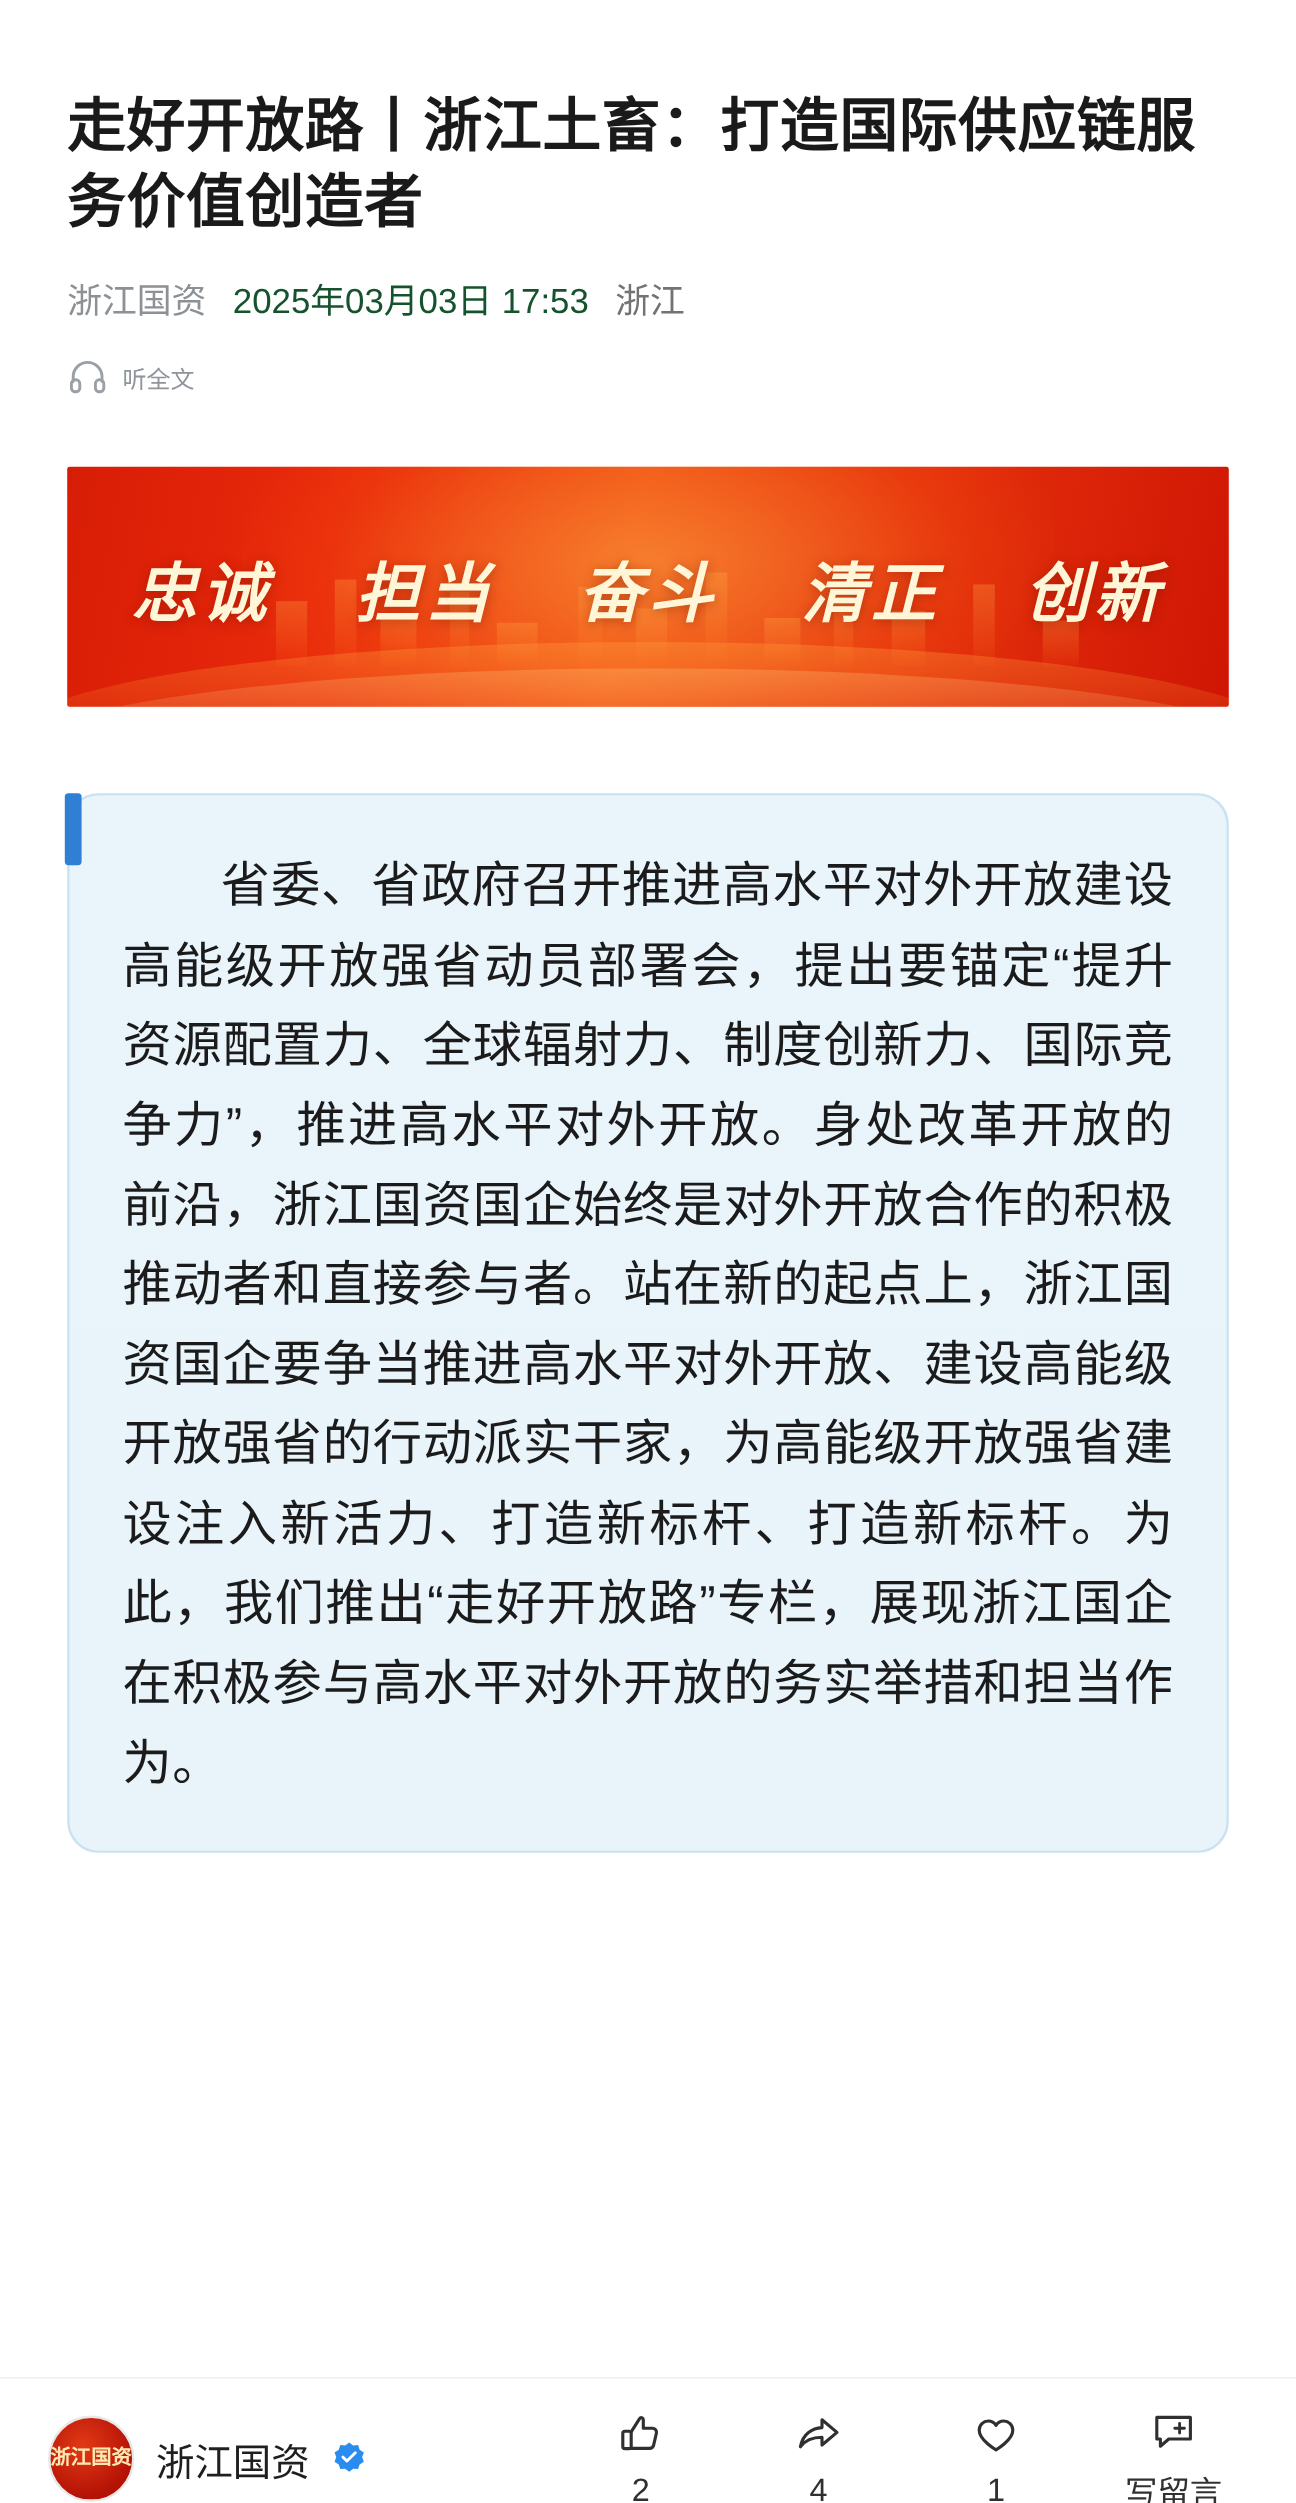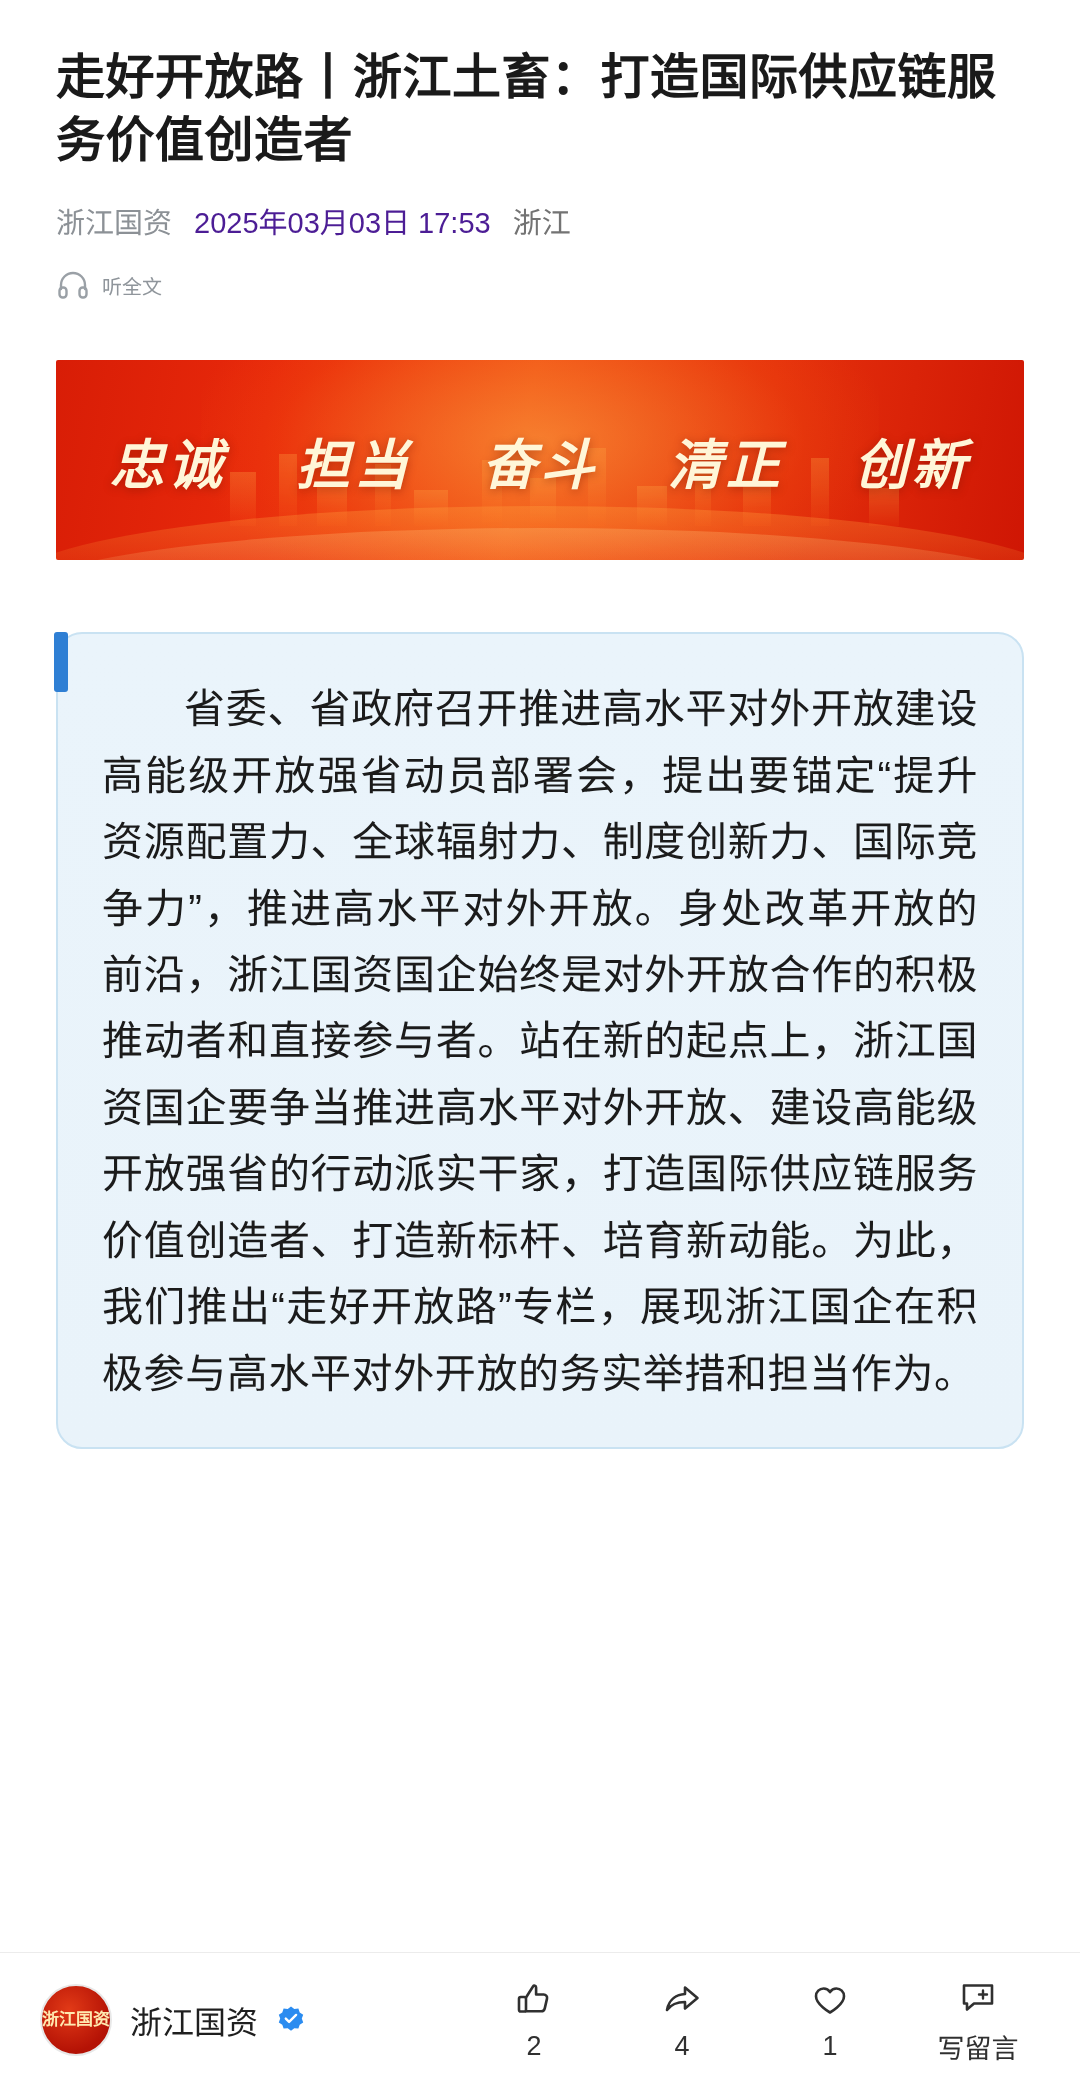--- a/index.html
+++ b/index.html
@@ -19,20 +19,21 @@
     position: relative;
     width: 1080px;
     height: 2086px;
     box-sizing: border-box;
     background: #fff;
   }
 
   
   .article-header {
     padding: 46px 56px 0 56px;
+    margin-top: 29px;
   }
   .article-title {
     font-size: 49px;
     line-height: 1.28;
     font-weight: 700;
     color: #1a1a1a;
     letter-spacing: 0.5px;
     margin: 0;
   }
   .meta-row {
@@ -41,21 +42,21 @@
     align-items: center;
     gap: 22px;
     font-size: 29px;
     color: #9aa0a6;
     line-height: 1;
   }
   .meta-source {
     color: #8c9196;
   }
   .meta-date {
-    color: #4c1d95;
+    color: #14532d;
   }
   .meta-region {
     color: #737373;
   }
   .listen-row {
     margin-top: 30px;
     display: flex;
     align-items: center;
     gap: 12px;
     color: #8f959b;
@@ -295,21 +296,21 @@
         <span class="banner-word">奋斗</span>
         <span class="banner-word">清正</span>
         <span class="banner-word">创新</span>
       </div>
     </div>
   </div>
 
   <div class="quote-wrap">
     <div class="quote-box">
       <span class="quote-accent"></span>
-      <p class="quote-text">省委、省政府召开推进高水平对外开放建设高能级开放强省动员部署会，提出要锚定“提升资源配置力、全球辐射力、制度创新力、国际竞争力”，推进高水平对外开放。身处改革开放的前沿，浙江国资国企始终是对外开放合作的积极推动者和直接参与者。站在新的起点上，浙江国资国企要争当推进高水平对外开放、建设高能级开放强省的行动派实干家，打造国际供应链服务价值创造者、打造新标杆、培育新动能。为此，我们推出“走好开放路”专栏，展现浙江国企在积极参与高水平对外开放的务实举措和担当作为。</p>
+      <p class="quote-text">省委、省政府召开推进高水平对外开放建设高能级开放强省动员部署会，提出要锚定“提升资源配置力、全球辐射力、制度创新力、国际竞争力”，推进高水平对外开放。身处改革开放的前沿，浙江国资国企始终是对外开放合作的积极推动者和直接参与者。站在新的起点上，浙江国资国企要争当推进高水平对外开放、建设高能级开放强省的行动派实干家，为高能级开放强省建设注入新活力、打造新标杆、打造新标杆。为此，我们推出“走好开放路”专栏，展现浙江国企在积极参与高水平对外开放的务实举措和担当作为。</p>
     </div>
   </div>
 
   <div class="bottom-bar">
     <div class="account">
       <span class="avatar">浙江国资</span>
       <span class="account-name">浙江国资</span>
       <span class="verified">
         <svg width="30" height="30" viewBox="0 0 30 30" xmlns="http://www.w3.org/2000/svg">
           <path d="M15 1.5l3.3 2.5 4.1-.4 1.3 3.9 3.5 2.2-1.4 3.9 1.4 3.9-3.5 2.2-1.3 3.9-4.1-.4L15 25.7l-3.3-2.5-4.1.4-1.3-3.9-3.5-2.2 1.4-3.9-1.4-3.9 3.5-2.2 1.3-3.9 4.1.4z" fill="#2b8cf0"></path>

